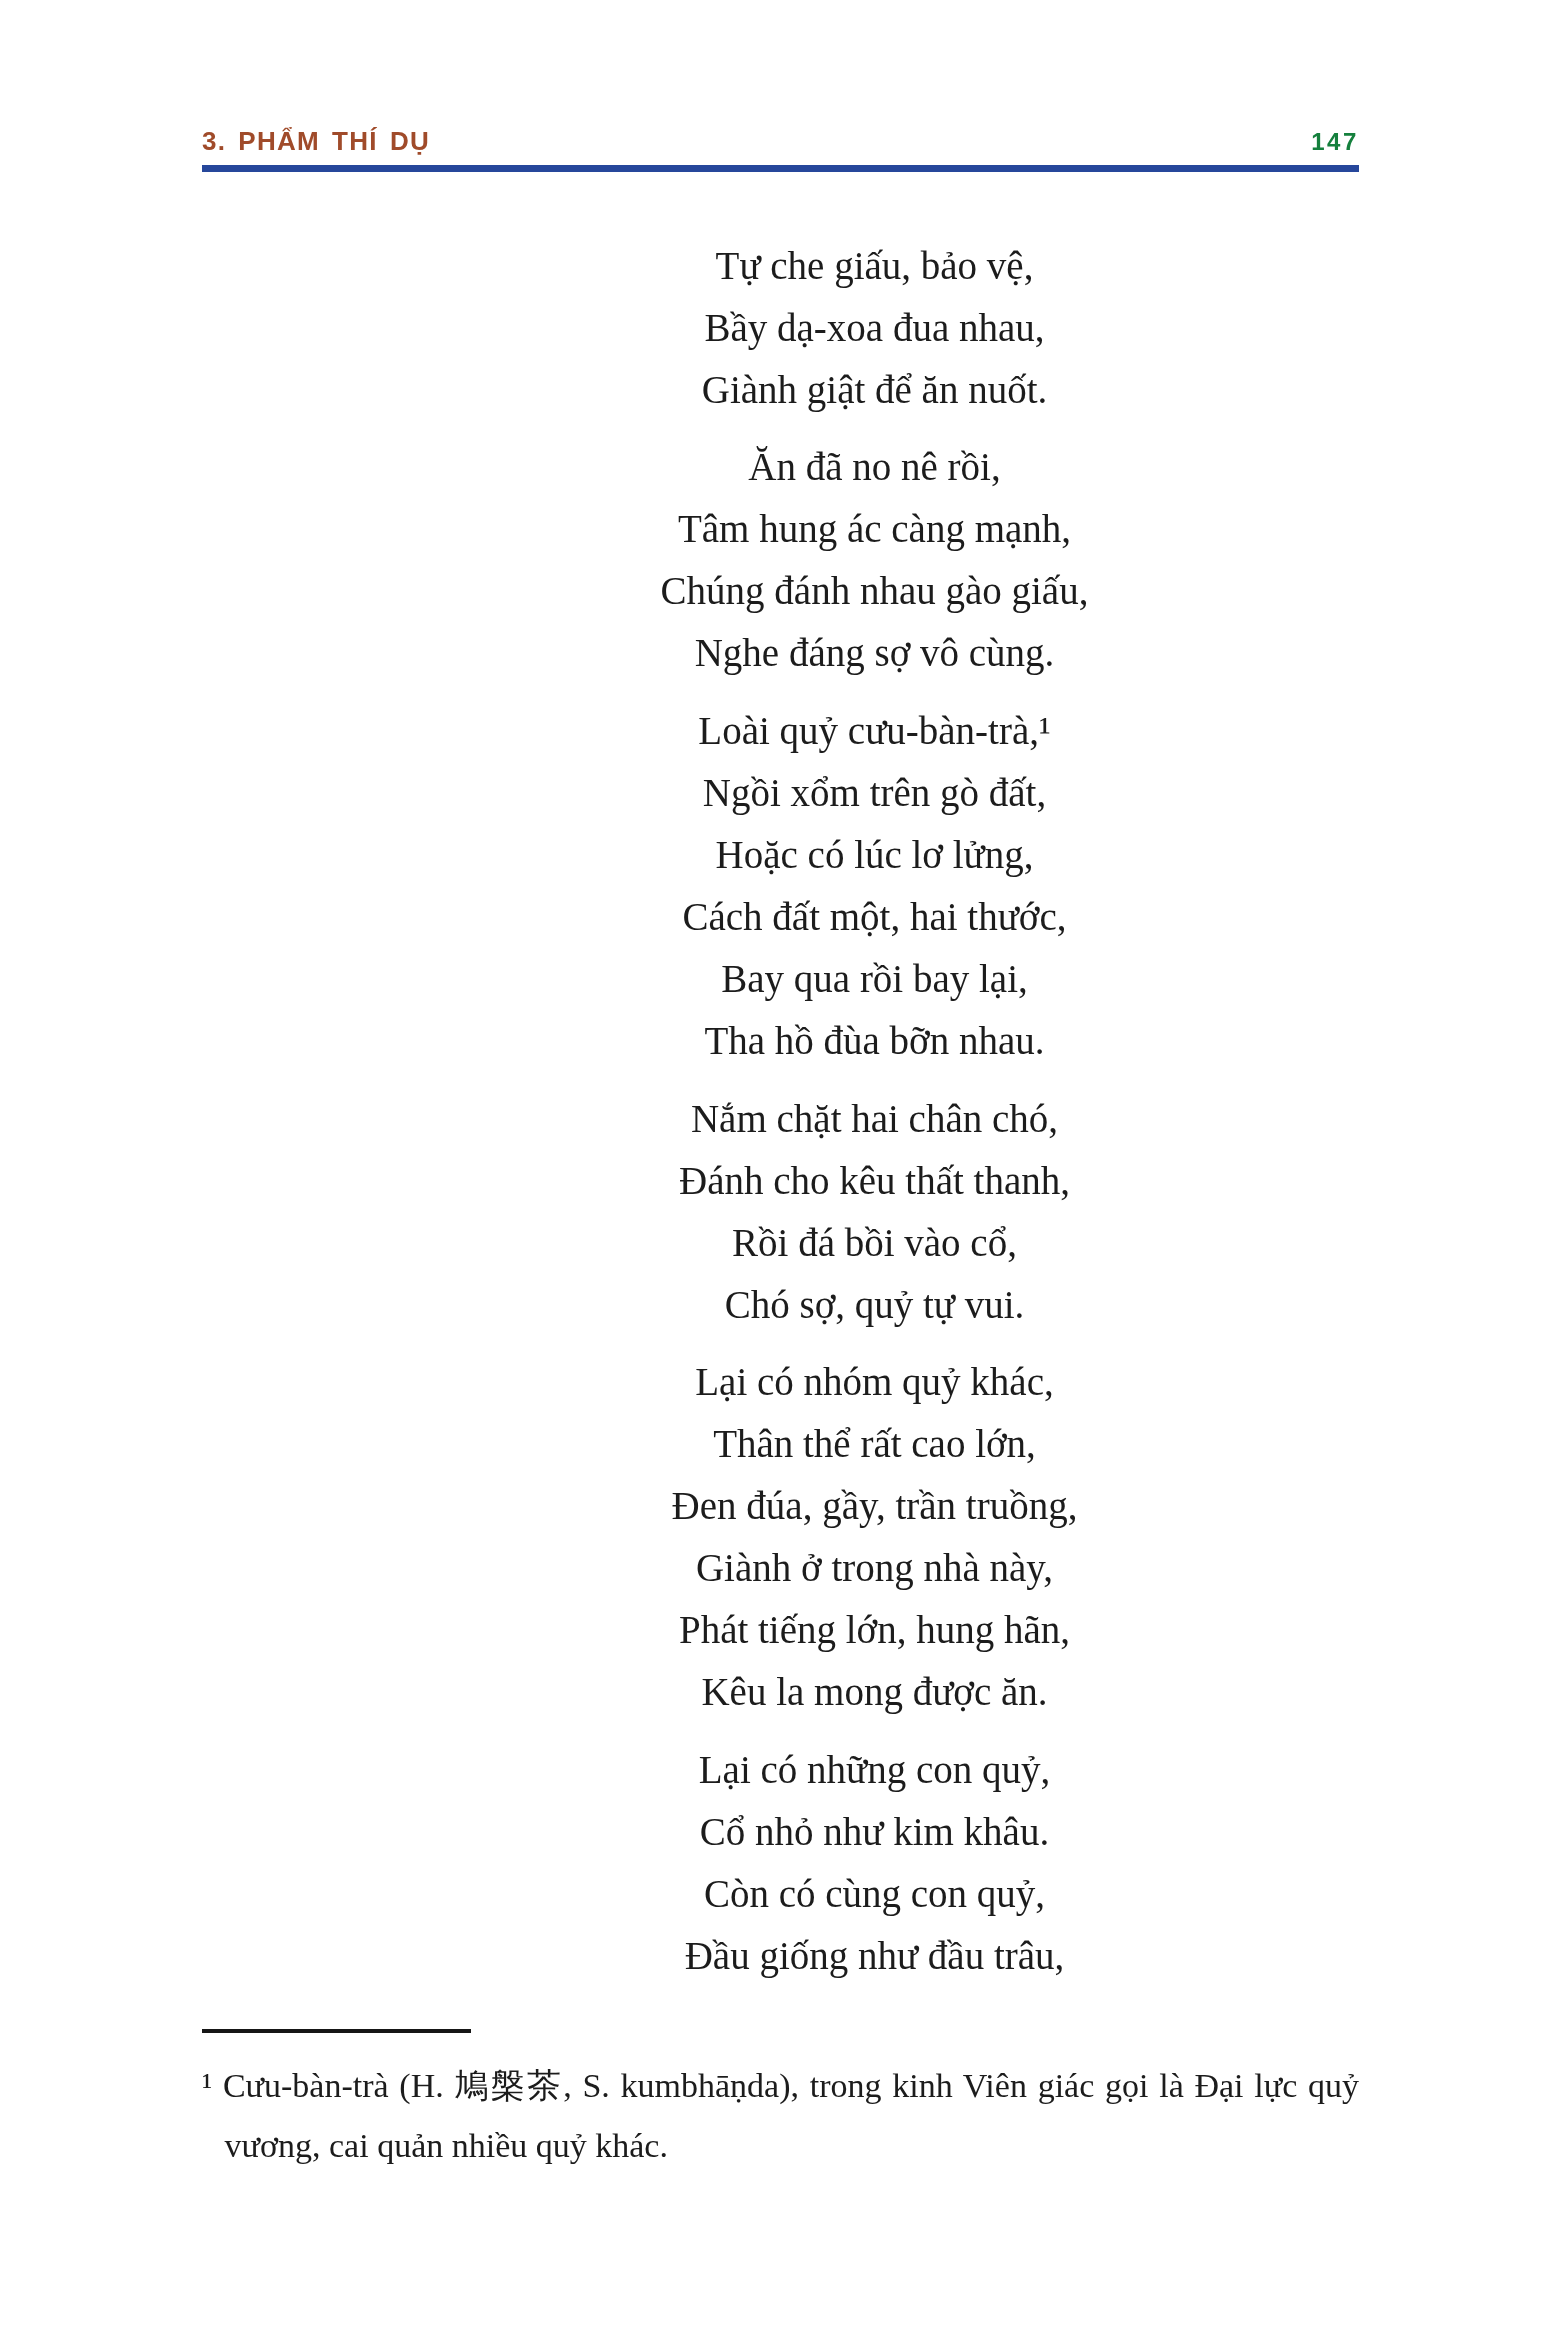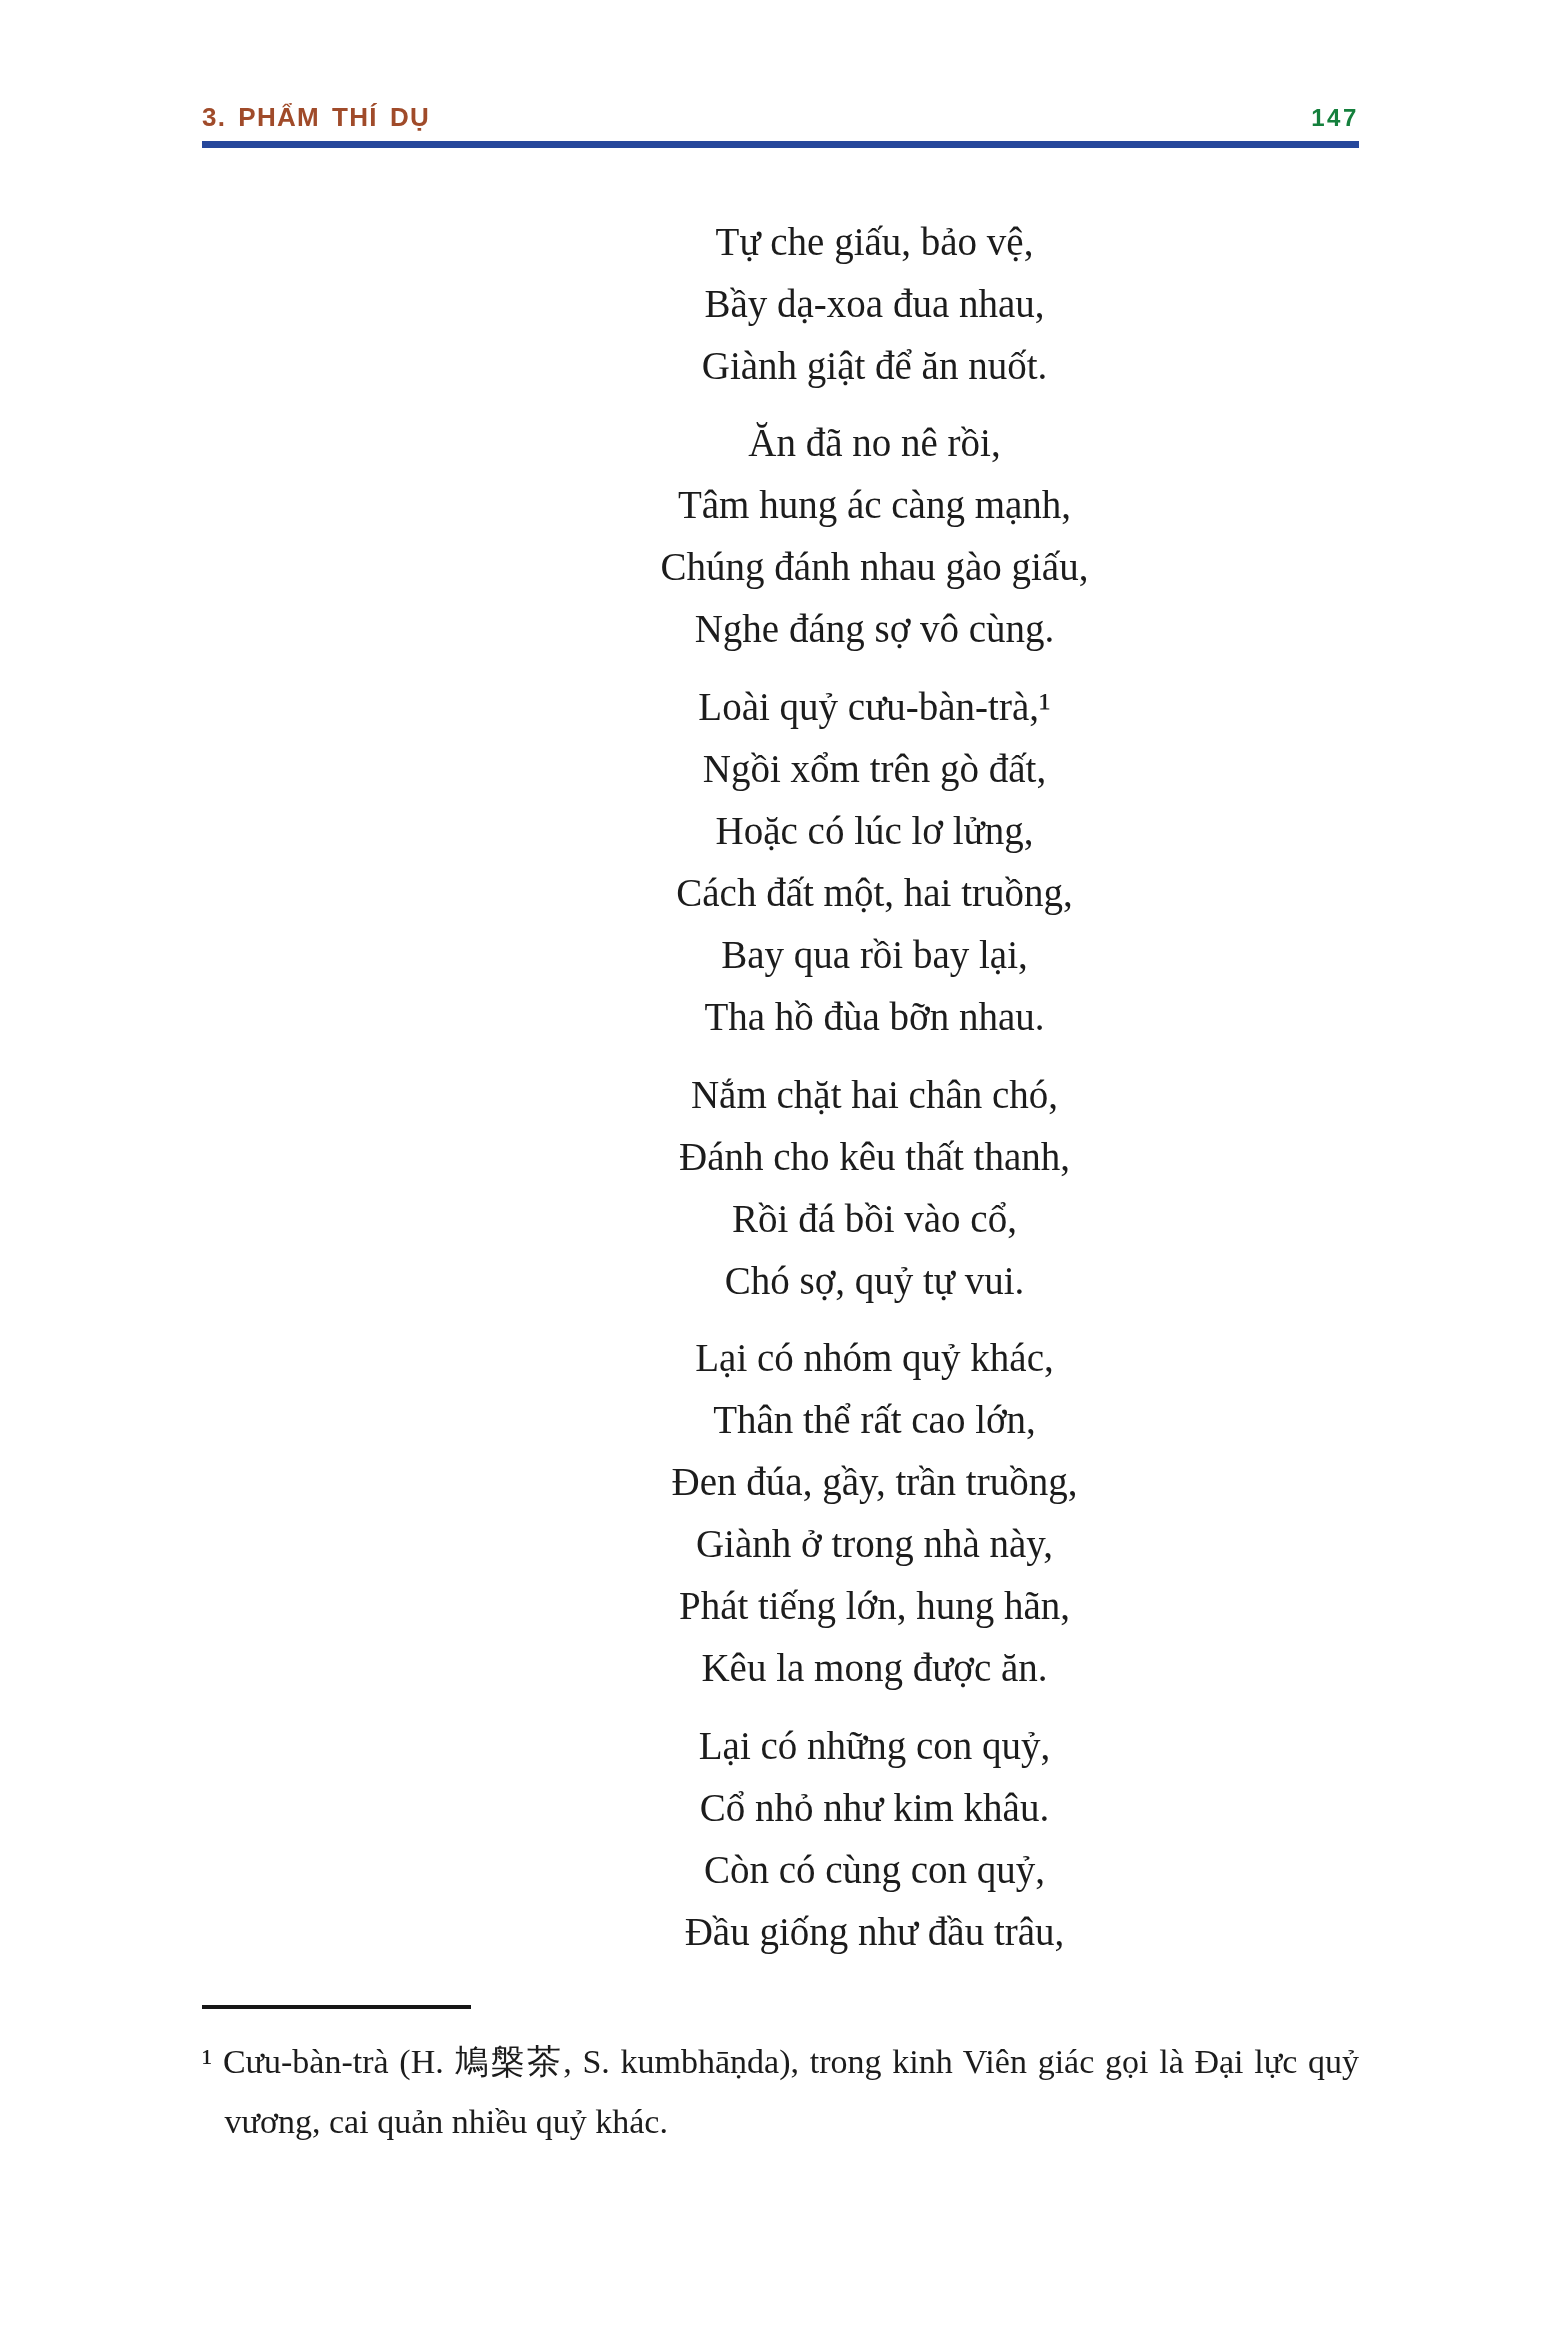--- a/index.html
+++ b/index.html
@@ -20,20 +20,21 @@
     margin: 0 202px;
   }
   
   .running-header {
     display: flex;
     justify-content: space-between;
     align-items: baseline;
     padding-top: 102px;
     font-family: "Liberation Sans", "DejaVu Sans", sans-serif;
     font-weight: 700;
+    margin-top: 24px;
   }
   .chapter-title {
     font-size: 26px;
     letter-spacing: 1.3px;
     word-spacing: 3.5px;
     color: #a04b2a;
   }
   .page-number {
     font-size: 24px;
     letter-spacing: 2.6px;
@@ -102,21 +103,21 @@
         <p>Ăn đã no nê rồi,</p>
         <p>Tâm hung ác càng mạnh,</p>
         <p>Chúng đánh nhau gào giấu,</p>
         <p>Nghe đáng sợ vô cùng.</p>
       </section>
 
       <section class="stanza">
         <p>Loài quỷ cưu-bàn-trà,¹</p>
         <p>Ngồi xổm trên gò đất,</p>
         <p>Hoặc có lúc lơ lửng,</p>
-        <p>Cách đất một, hai truồng,</p>
+        <p>Cách đất một, hai thước,</p>
         <p>Bay qua rồi bay lại,</p>
         <p>Tha hồ đùa bỡn nhau.</p>
       </section>
 
       <section class="stanza">
         <p>Nắm chặt hai chân chó,</p>
         <p>Đánh cho kêu thất thanh,</p>
         <p>Rồi đá bồi vào cổ,</p>
         <p>Chó sợ, quỷ tự vui.</p>
       </section>

